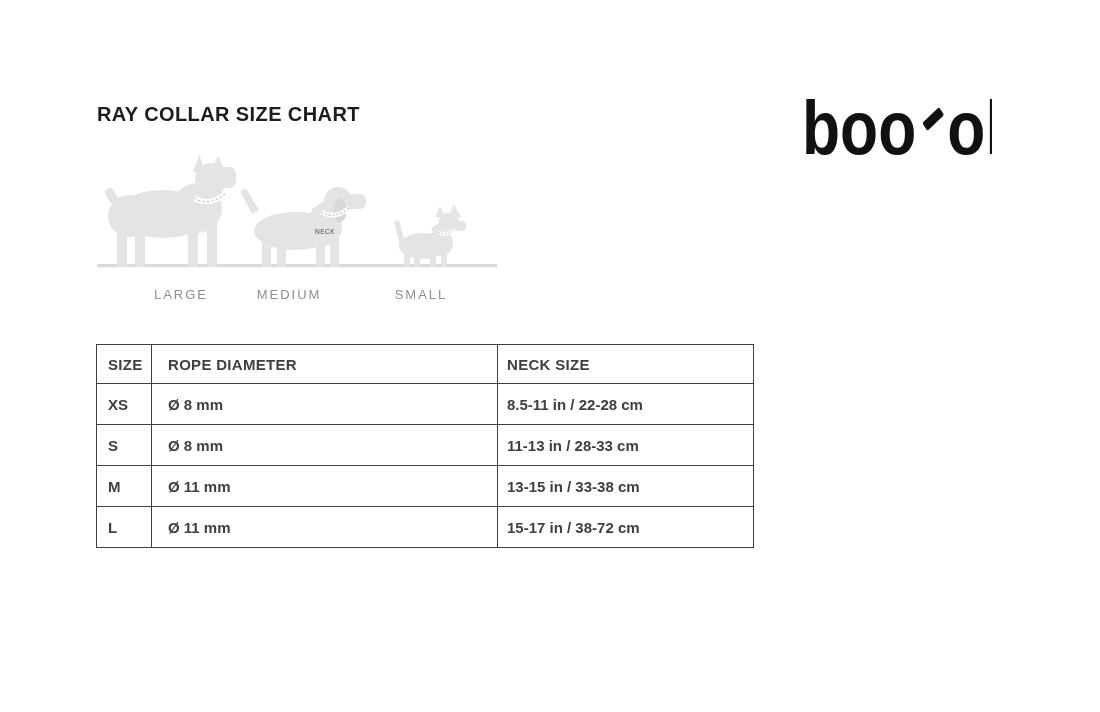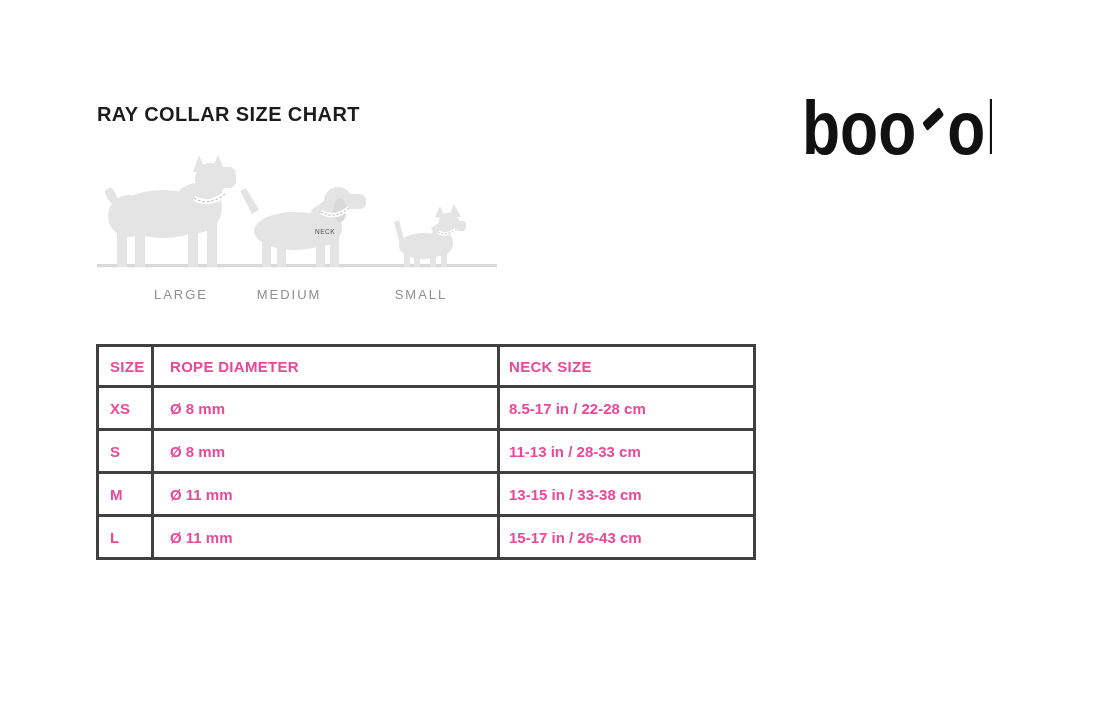--- a/index.html
+++ b/index.html
@@ -84,22 +84,22 @@
   
   .size-table {
     position: absolute;
     left: 96px;
     top: 344px;
     border-collapse: collapse;
     table-layout: fixed;
     width: 657px;
   }
   .size-table th, .size-table td {
-    border: 3px solid #404040;
-    color: #ec4899;
+    border: 1px solid #404040;
+    color: #404040;
     font-size: 15px;
     vertical-align: middle;
     text-align: left;
     background: #ffffff;
   }
   .size-table th {
     font-weight: 700;
     height: 36px;
     letter-spacing: 0.3px;
   }
@@ -208,33 +208,33 @@
       <tr>
         <th class="c1">SIZE</th>
         <th class="c2">ROPE DIAMETER</th>
         <th class="c3">NECK SIZE</th>
       </tr>
     </thead>
     <tbody>
       <tr>
         <td class="c1">XS</td>
         <td class="c2">Ø 8 mm</td>
-        <td class="c3">8.5-17 in / 22-28 cm</td>
+        <td class="c3">8.5-11 in / 22-28 cm</td>
       </tr>
       <tr>
         <td class="c1">S</td>
         <td class="c2">Ø 8 mm</td>
         <td class="c3">11-13 in / 28-33 cm</td>
       </tr>
       <tr>
         <td class="c1">M</td>
         <td class="c2">Ø 11 mm</td>
         <td class="c3">13-15 in / 33-38 cm</td>
       </tr>
       <tr>
         <td class="c1">L</td>
         <td class="c2">Ø 11 mm</td>
-        <td class="c3">15-17 in / 26-43 cm</td>
+        <td class="c3">15-17 in / 38-72 cm</td>
       </tr>
     </tbody>
   </table>
 
 </div>
 
 </body></html>

